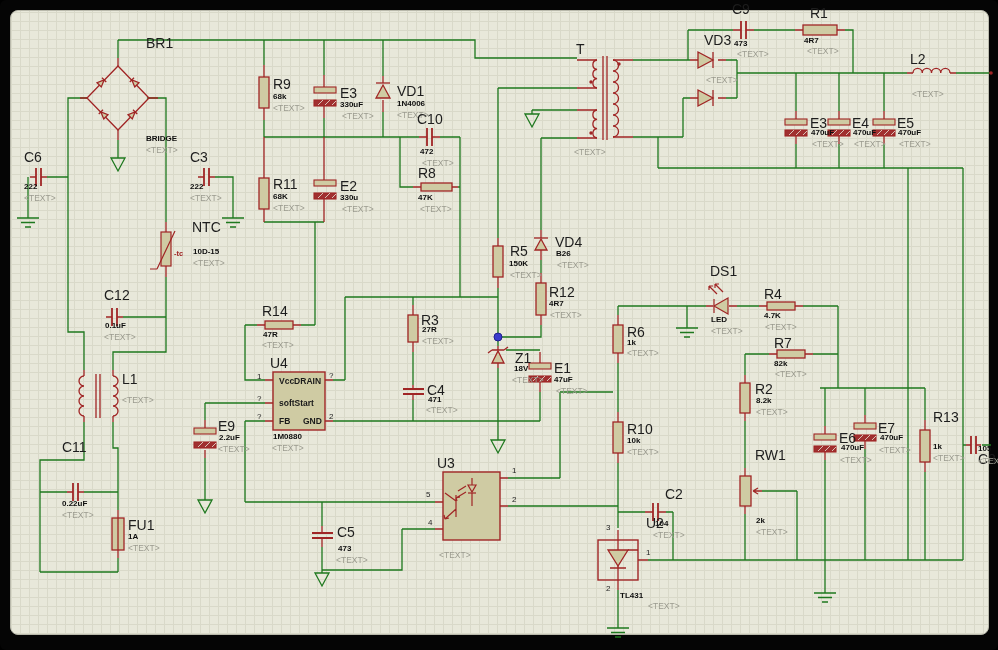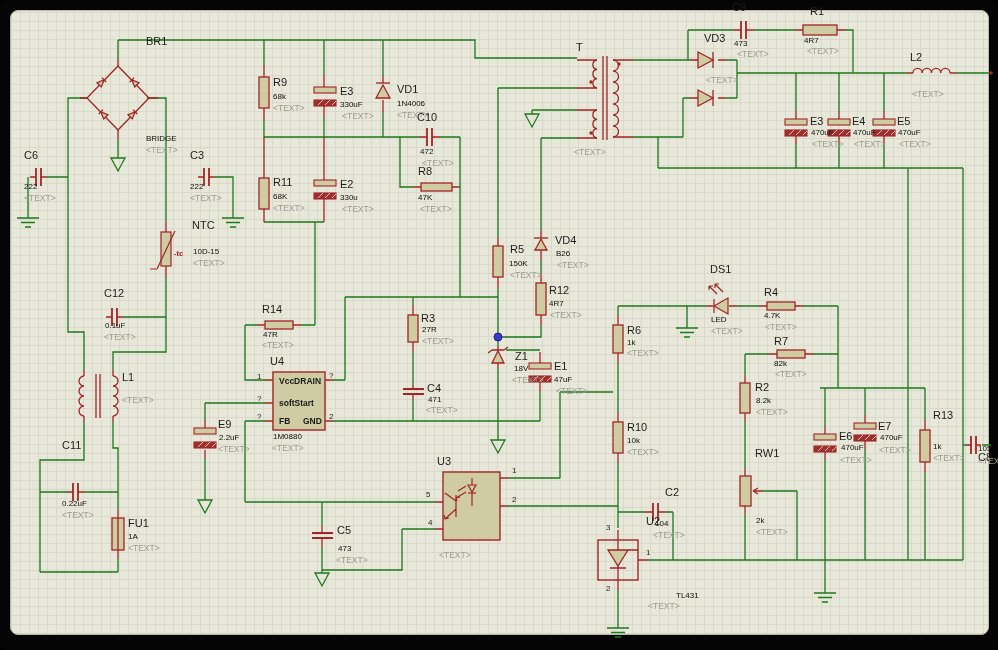--- a/index.html
+++ b/index.html
@@ -5,22 +5,22 @@
   html,body{margin:0;padding:0;background:#000;}
   #frame{position:relative;width:998px;height:650px;background:#050505;border-radius:6px;overflow:hidden;font-family:"Liberation Sans",sans-serif;}
   #sheet{position:absolute;left:10px;top:10px;width:977px;height:623px;background:
     repeating-linear-gradient(0deg,#d9d9c9 0,#d9d9c9 1px,transparent 1px,transparent 9px),
     repeating-linear-gradient(90deg,#d9d9c9 0,#d9d9c9 1px,transparent 1px,transparent 9px),
     #e8e8da;
     border:1px solid #b9b9ab;border-radius:8px;}
   svg{position:absolute;left:0;top:0;}
   #labels{position:absolute;left:0;top:0;width:998px;height:650px;pointer-events:none;}
   #labels span{position:absolute;white-space:nowrap;line-height:1;}
-  .rf{font-size:11px;color:#1d1d1d;}
-  .vl{font-size:8px;font-weight:normal;color:#0e0e0e;letter-spacing:0;}
+  .rf{font-size:14px;color:#1d1d1d;}
+  .vl{font-size:8px;font-weight:bold;color:#0e0e0e;letter-spacing:0;}
   .ph{font-size:8.5px;color:#9b9b8f;}
   .pn{font-size:8px;color:#222;}
   .ic{font-size:8.5px;font-weight:bold;color:#1a1a1a;}
   .tc{font-size:7.5px;font-weight:bold;color:#a02525;}
 </style>
 </head>
 <body>
 
 <div id="frame">
  <div id="sheet"></div>
@@ -408,21 +408,21 @@
   <span class="ph" style="left:439px;top:551px">&lt;TEXT&gt;</span>
   <span class="pn" style="left:426px;top:491px">5</span>
   <span class="pn" style="left:428px;top:519px">4</span>
   <span class="pn" style="left:512px;top:467px">1</span>
   <span class="pn" style="left:512px;top:496px">2</span>
 
   <span class="rf" style="left:665px;top:487px">C2</span>
   <span class="vl" style="left:655px;top:520px">104</span>
   <span class="ph" style="left:653px;top:531px">&lt;TEXT&gt;</span>
   <span class="rf" style="left:646px;top:516px">U2</span>
-  <span class="vl" style="left:676px;top:592px">TL431</span>
+  <span class="vl" style="left:620px;top:592px">TL431</span>
   <span class="ph" style="left:648px;top:602px">&lt;TEXT&gt;</span>
   <span class="pn" style="left:606px;top:524px">3</span>
   <span class="pn" style="left:646px;top:549px">1</span>
   <span class="pn" style="left:606px;top:585px">2</span>
 
   <span class="rf" style="left:755px;top:382px">R2</span>
   <span class="vl" style="left:756px;top:397px">8.2k</span>
   <span class="ph" style="left:756px;top:408px">&lt;TEXT&gt;</span>
   <span class="rf" style="left:755px;top:448px">RW1</span>
   <span class="vl" style="left:756px;top:517px">2k</span>

